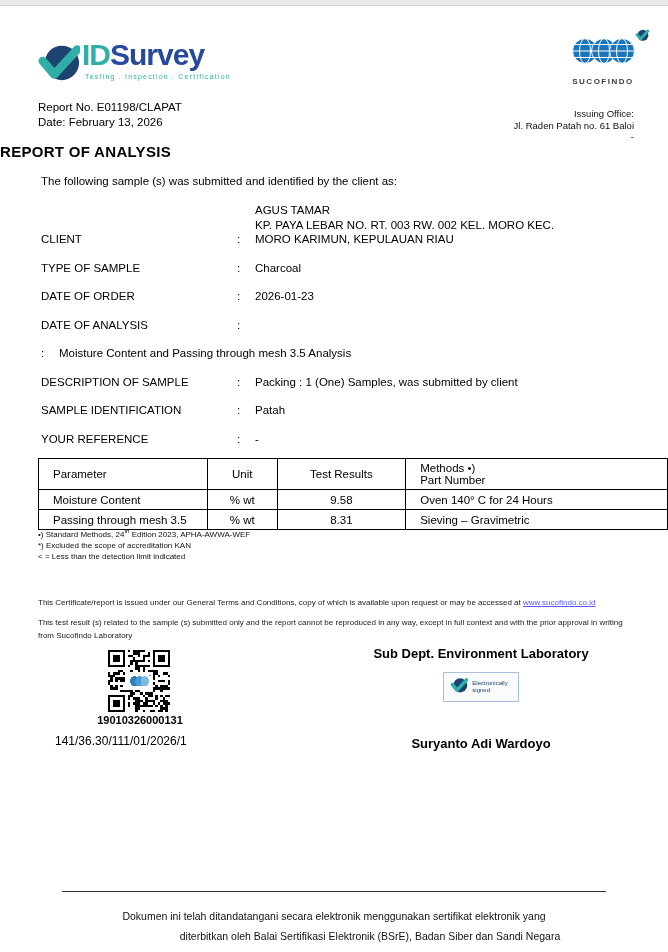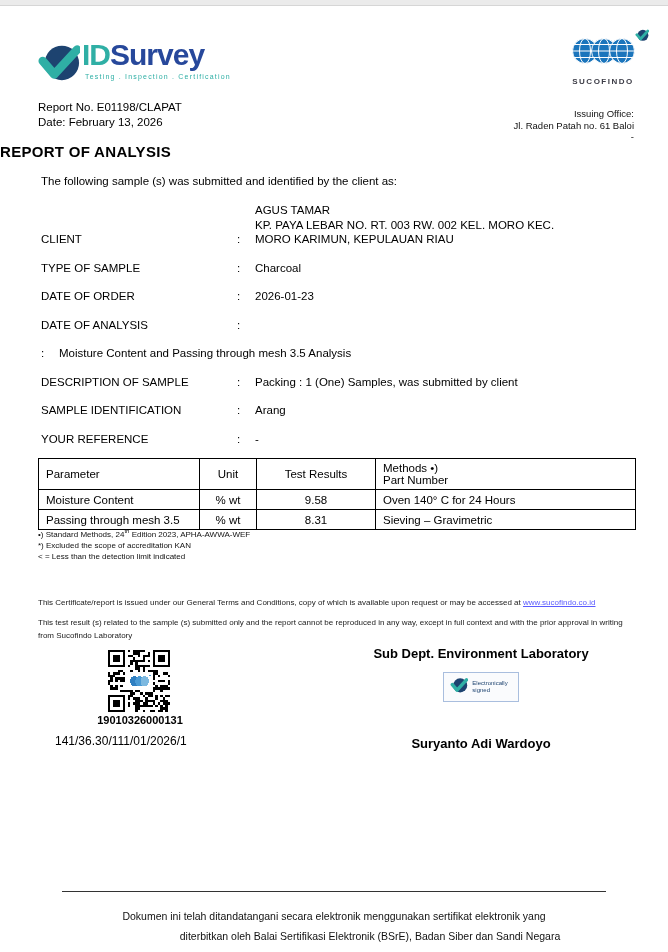--- a/index.html
+++ b/index.html
@@ -32,21 +32,21 @@
 
   
   .fields{position:absolute;left:41px;top:203px;width:592px;font-size:11.5px;}
   .field-row{display:flex;margin-bottom:14px;line-height:14.5px;align-items:flex-end;}
   .field-label{width:196px;flex:0 0 196px;}
   .field-colon{width:18px;flex:0 0 18px;}
   .field-value{flex:1;}
 
   
   .result-table{position:absolute;left:38px;top:458px;border-collapse:collapse;font-size:11.5px;}
-  .result-table td,.result-table th{border:1px solid #000;padding:2px 7px;font-weight:normal;text-align:left;vertical-align:middle;}
+  .result-table td,.result-table th{border:1px solid #000;padding:2px 14px;font-weight:normal;text-align:left;vertical-align:middle;}
   .result-table{border:1.5px solid #000;}
   .col-param{width:146px;}
   .col-unit{width:42px;text-align:center !important;}
   .col-result{width:104px;text-align:center !important;}
   .col-method{width:245px;}
   .result-table thead td{height:26px;}
   .result-table tbody td{height:15px;}
 
   .footnotes{position:absolute;left:38px;top:526px;font-size:8px;line-height:11px;color:#111;}
   .footnotes sup{font-size:6px;}
@@ -167,21 +167,21 @@
     <span class="field-value">Moisture Content  and Passing through mesh 3.5 Analysis</span>
   </div>
   <div class="field-row">
     <span class="field-label">DESCRIPTION OF SAMPLE</span>
     <span class="field-colon">:</span>
     <span class="field-value">Packing : 1 (One)  Samples, was submitted by client</span>
   </div>
   <div class="field-row">
     <span class="field-label">SAMPLE IDENTIFICATION</span>
     <span class="field-colon">:</span>
-    <span class="field-value">Arang</span>
+    <span class="field-value">Patah</span>
   </div>
   <div class="field-row">
     <span class="field-label">YOUR REFERENCE</span>
     <span class="field-colon">:</span>
     <span class="field-value">-</span>
   </div>
 </div>
 
 <table class="result-table">
   <thead>

